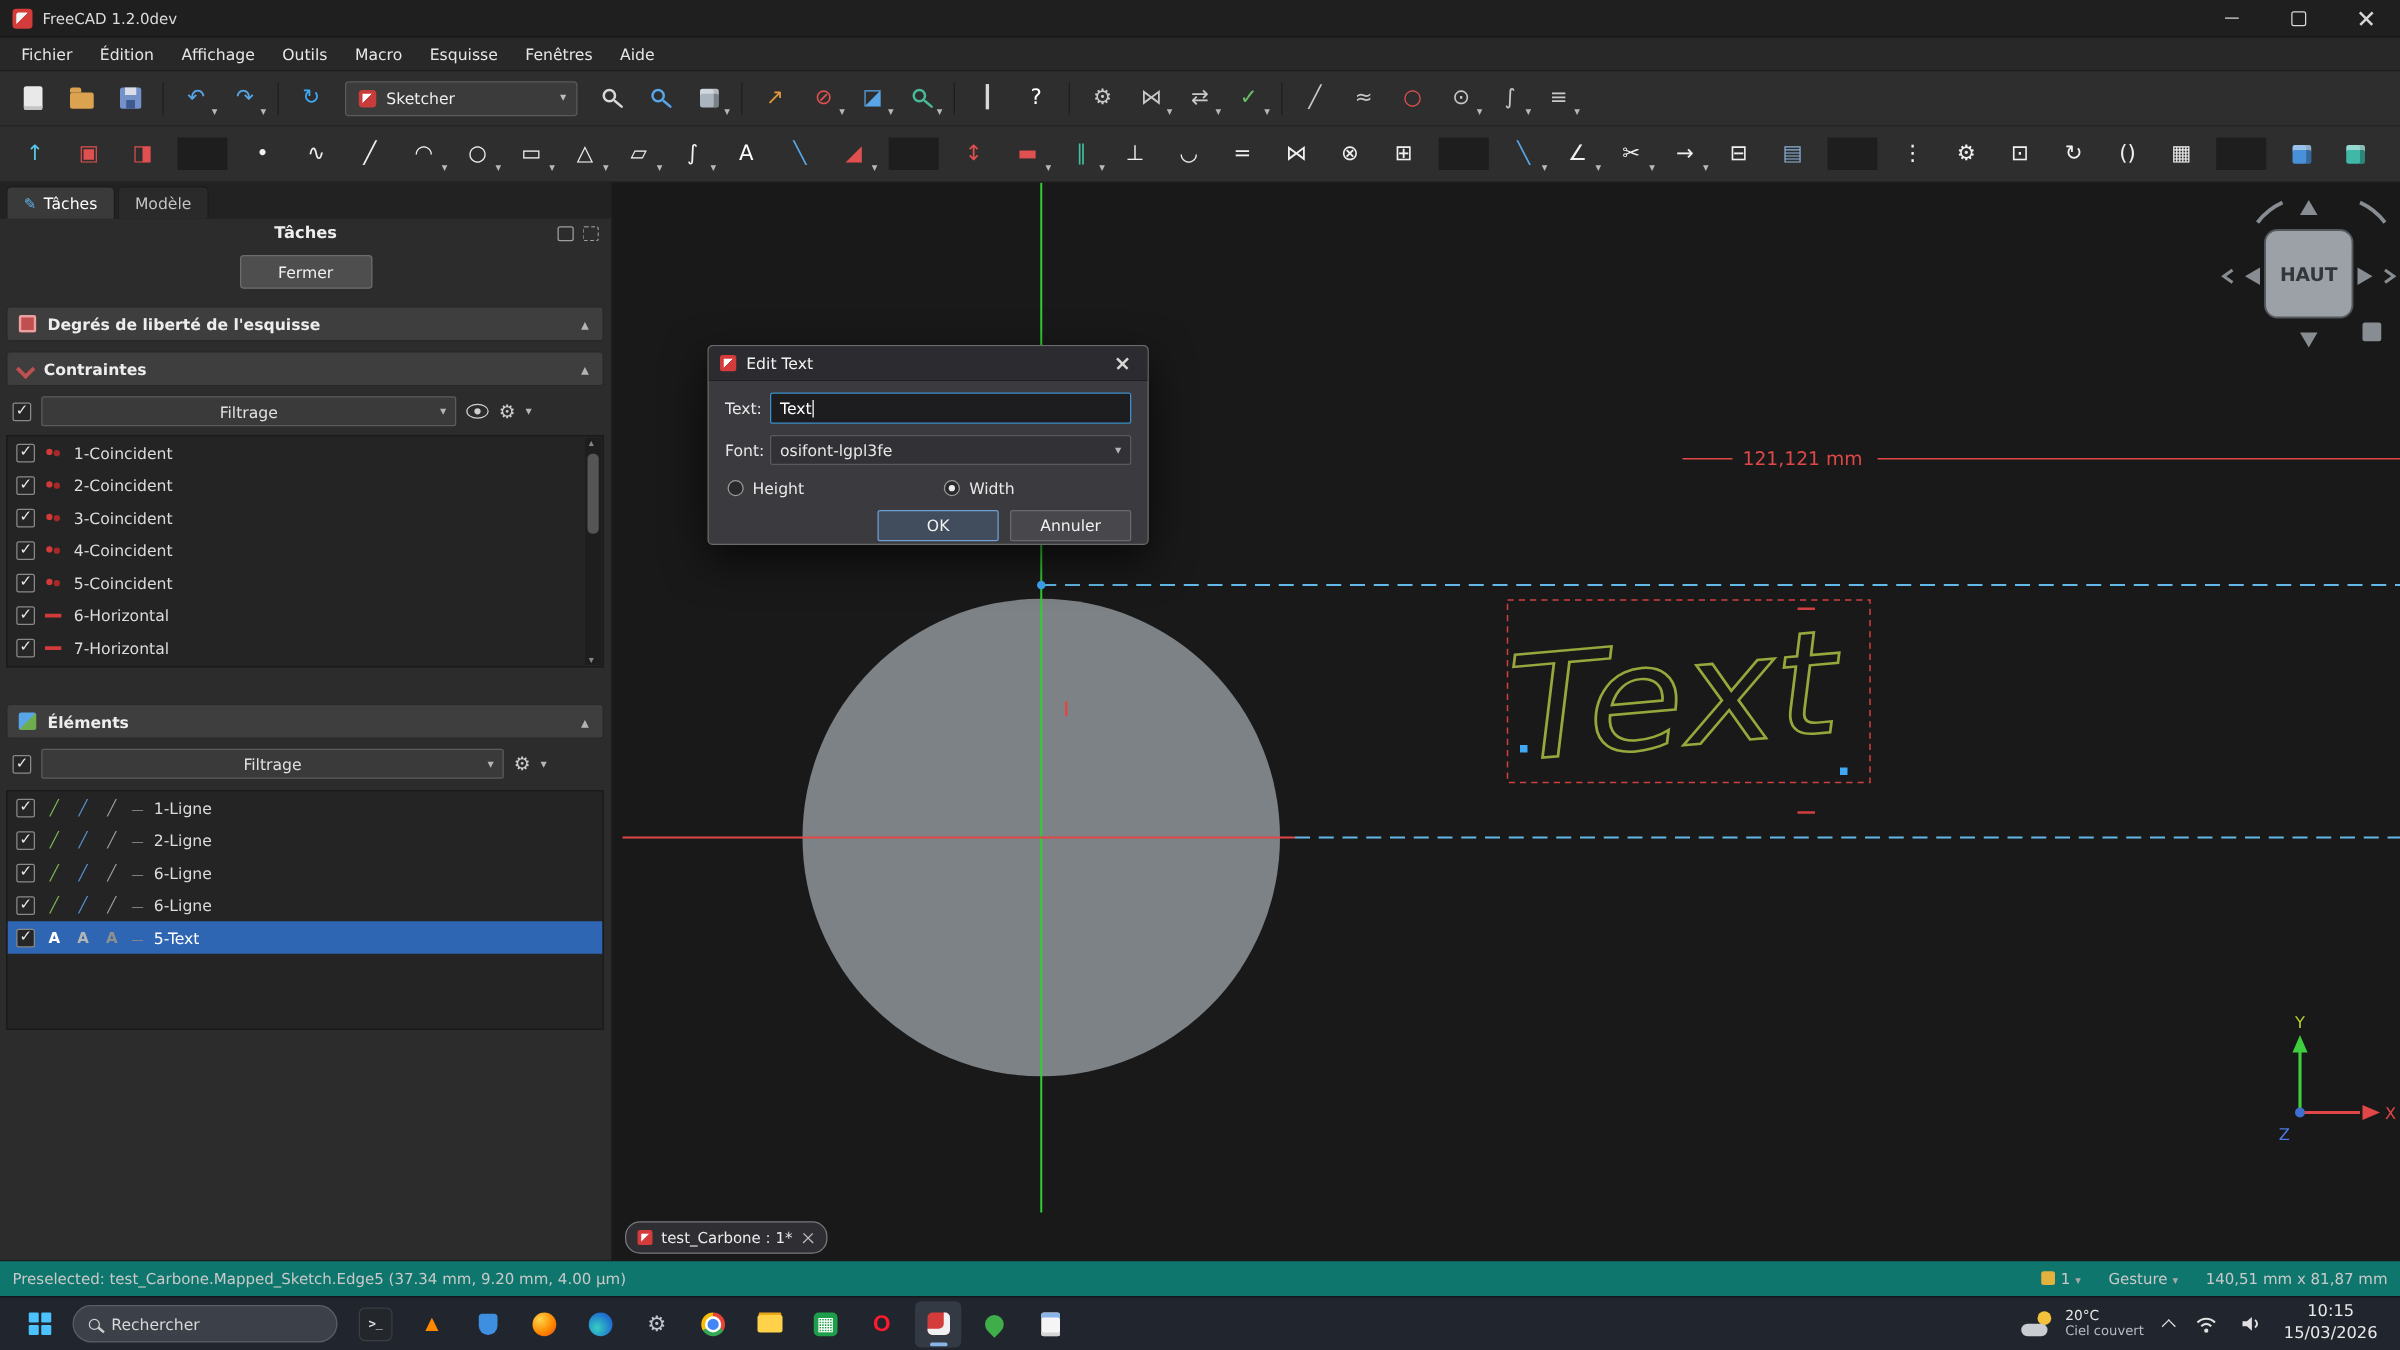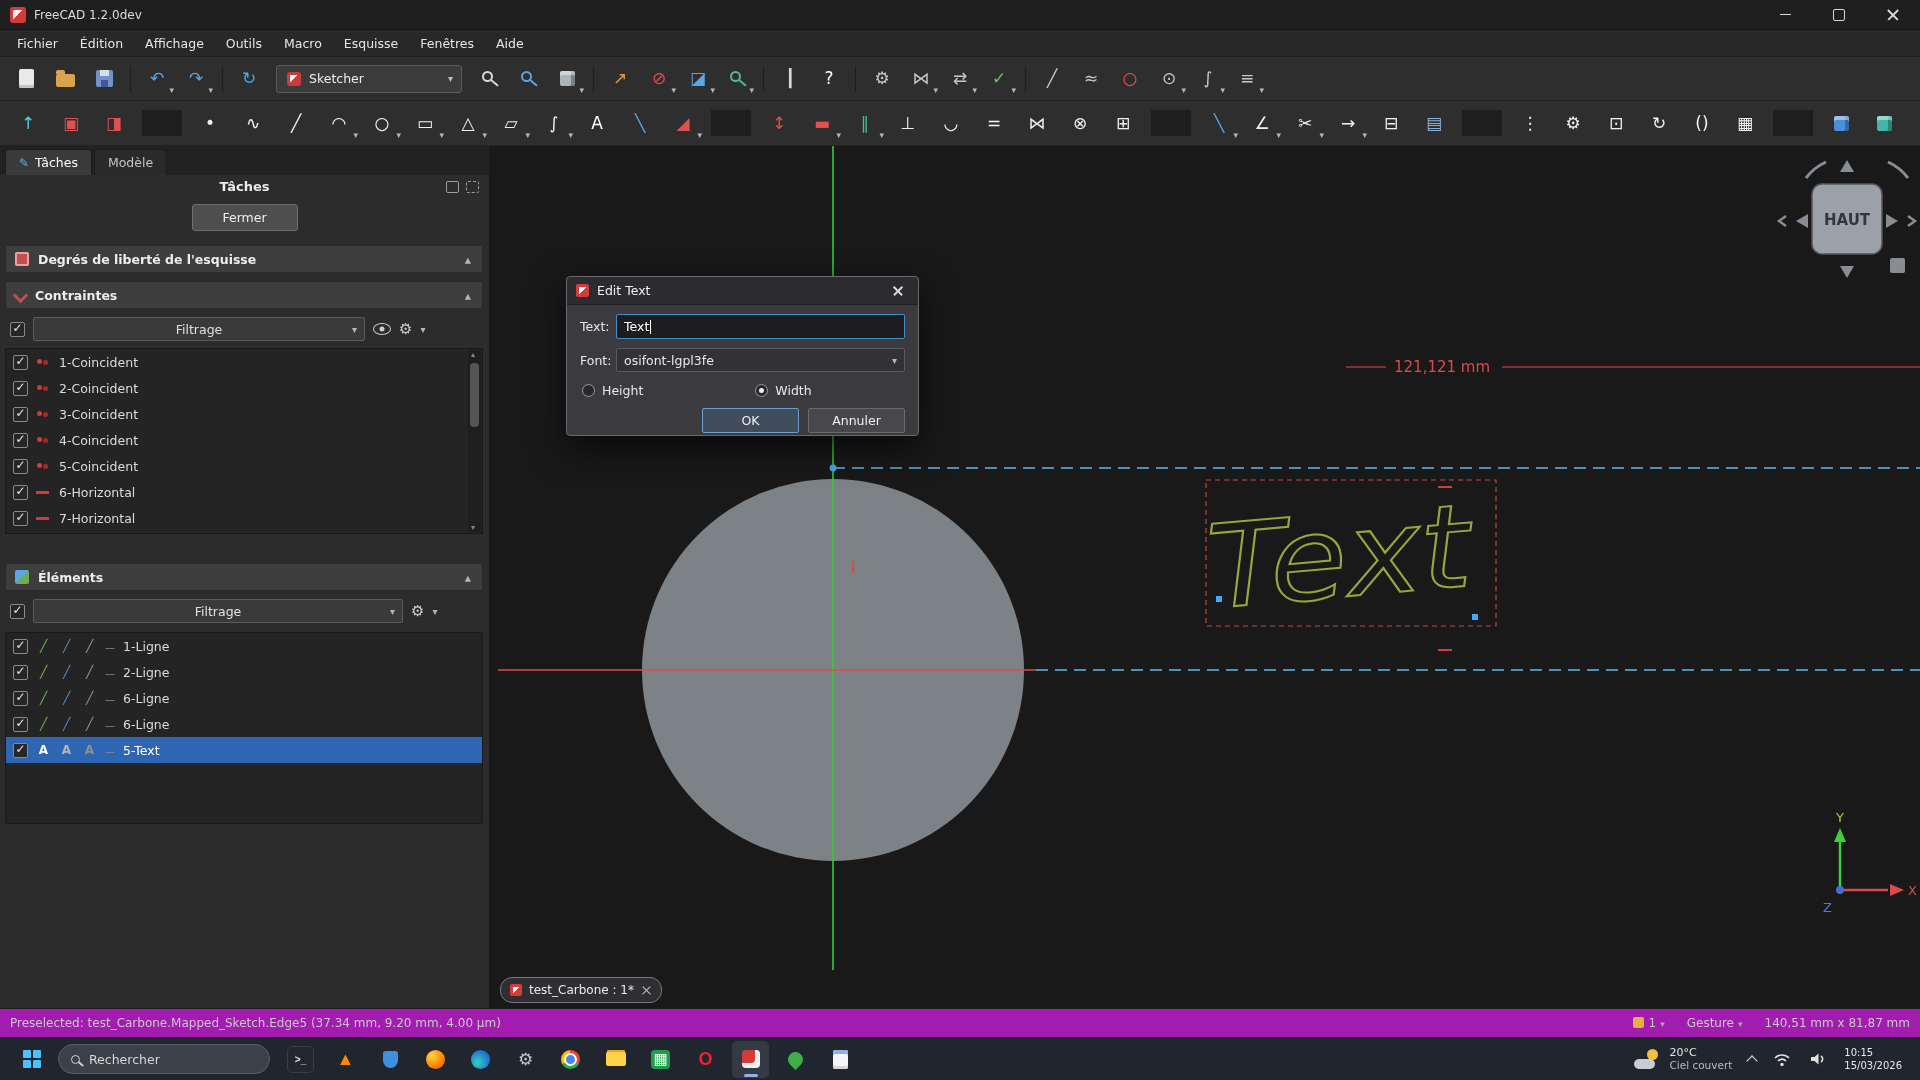--- a/index.html
+++ b/index.html
@@ -121,21 +121,21 @@
   #radio-row{display:flex;align-items:center;margin:11px 13px 0;padding-left:2px}
   .radio{display:flex;align-items:center;gap:7px;color:#e8e8e8}
   .radio+.radio{margin-left:112px}
   .rdot{width:13px;height:13px;border:1px solid #9a9a9a;border-radius:50%;background:#29292b;position:relative;flex:none}
   .radio.checked .rdot::after{content:"";position:absolute;inset:3px;border-radius:50%;background:#ececec}
   #btn-row{display:flex;justify-content:flex-end;gap:9px;margin:10px 13px 0}
   .dlg-btn{min-width:97px;height:25px;background:#48484c;border:1px solid #6a6a6e;border-radius:2px;color:#f0f0f0;font-size:12.5px;display:flex;align-items:center;justify-content:center}
   .dlg-btn.default{background:#414c5c;border-color:#6f9ed0}
 
   
-  #statusbar{position:absolute;left:0;top:1008px;width:1920px;height:29px;background:#a21caf;border-top:1px solid #1b1b1b;display:flex;align-items:center;justify-content:space-between;padding:0 10px;font-size:12px;color:#c9c9c9}
+  #statusbar{position:absolute;left:0;top:1008px;width:1920px;height:29px;background:#0f766e;border-top:1px solid #1b1b1b;display:flex;align-items:center;justify-content:space-between;padding:0 10px;font-size:12px;color:#c9c9c9}
   #sb-right{display:flex;align-items:center;gap:22px}
   .sb-sq{width:11px;height:11px;background:#e3b23e;border-radius:2px;display:inline-block;margin-right:5px;vertical-align:-1px}
   .cr::after{content:"▾";font-size:9px;color:#a8a8a8;margin-left:4px}
 
   
   #taskbar{position:absolute;left:0;top:1037px;width:1920px;height:43px;background:#21262e;display:flex;align-items:center;padding:0 10px;border-top:1px solid #12151a}
   #start-btn{width:36px;height:36px;display:flex;align-items:center;justify-content:center;margin-left:4px}
   .win-logo{display:grid;grid-template-columns:8px 8px;grid-template-rows:8px 8px;gap:1.6px}
   .win-logo span{background:#4cc2ff;border-radius:1px}
   #search-pill{width:212px;height:30px;border-radius:15px;background:#3c4048;border:1px solid #5a5e66;display:flex;align-items:center;gap:9px;padding:0 12px;margin-left:8px;color:#d8d8d8;font-size:12.5px}
@@ -163,21 +163,21 @@
   .app-plant .tile::before{content:"";width:15px;height:15px;border-radius:50% 50% 50% 0;background:#3fae4a;transform:rotate(-45deg)}
   .app-notes .tile::before{content:"";width:15px;height:19px;background:#f5f5f5;border-radius:2px;box-shadow:inset 0 4px 0 #8ab4e8,inset 0 -3px 0 #d5d5d5}
   #tb-right{margin-left:auto;display:flex;align-items:center;gap:16px;padding-right:8px}
   #weather{display:flex;align-items:center;gap:8px}
   .w-ic{position:relative;width:27px;height:21px}
   .w-ic::before{content:"";position:absolute;right:3px;top:0;width:11px;height:11px;border-radius:50%;background:#f2c23c}
   .w-ic::after{content:"";position:absolute;left:0;bottom:1px;width:21px;height:10px;border-radius:6px;background:#c9cdd2}
   .w-txt{line-height:1.25;font-size:11px;color:#e6e6e6}
   .w-txt .desc{color:#b7bcc2;font-size:10.5px}
   .chev{width:8px;height:8px;border-left:1.7px solid #e0e0e0;border-top:1.7px solid #e0e0e0;transform:rotate(45deg);margin-top:3px}
-  #clock{text-align:left;line-height:1.3;font-size:10px;color:#e8e8e8}
+  #clock{text-align:center;line-height:1.3;font-size:13px;color:#e8e8e8}
 </style>
 </head>
 <body>
 
 <div id="titlebar">
   <span class="fc-logo"></span>
   <span>FreeCAD 1.2.0dev</span>
   <div id="win-controls">
     <span class="wc wc-min"></span>
     <span class="wc wc-max"></span>

